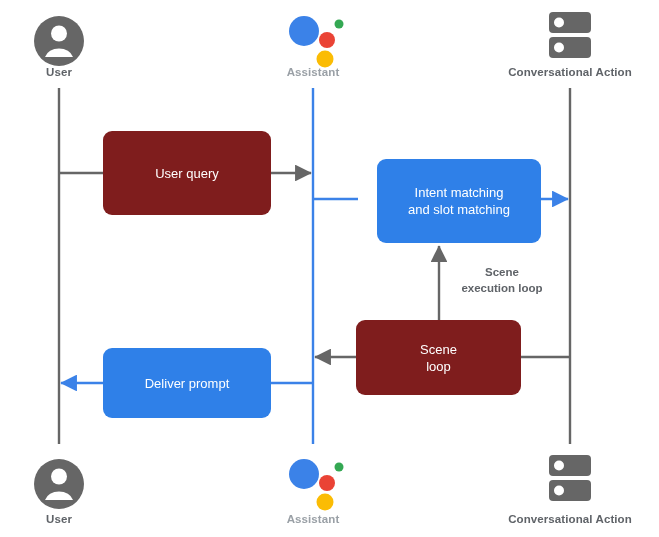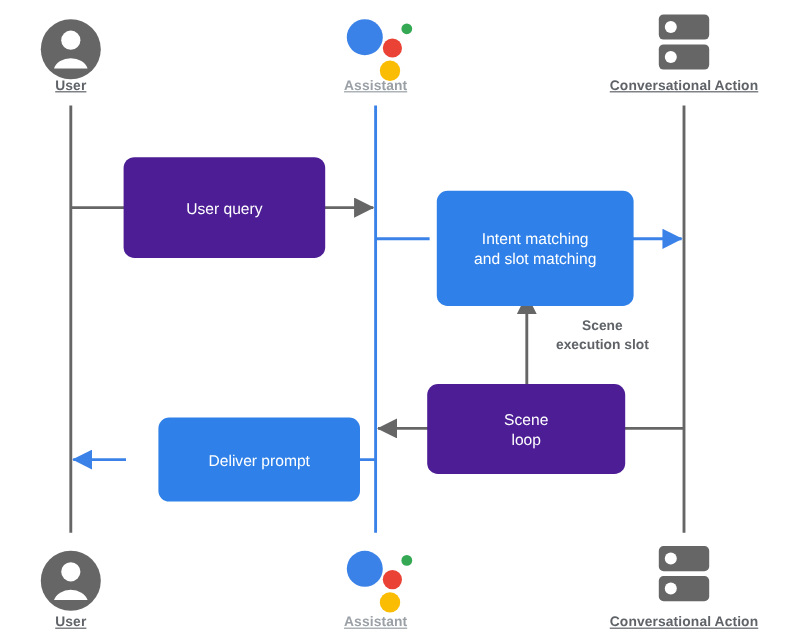--- a/index.html
+++ b/index.html
@@ -25,39 +25,38 @@
     height: 537px;
   }
   .actor-label {
     position: absolute;
     text-align: right;
     font-size: 11.5px;
     font-weight: bold;
     letter-spacing: 0.1px;
     white-space: nowrap;
     transform: translateX(-50%);
-    text-decoration: underline;
   }
   .actor-label.dark { color: #5f6368; }
   .actor-label.muted { color: #9aa0a6; }
 
   .node-box {
     position: absolute;
     border-radius: 9px;
     display: flex;
     align-items: center;
     justify-content: center;
     text-align: center;
     color: #ffffff;
     font-size: 13px;
     line-height: 17px;
     box-sizing: border-box;
     padding: 4px 8px;
   }
-  .node-box.gray { background: #4c1d95; }
+  .node-box.gray { background: #7f1d1d; }
   .node-box.blue { background: #2f80e8; }
 
   .loop-label {
     position: absolute;
     color: #5f6368;
     font-size: 11.5px;
     font-weight: bold;
     line-height: 16px;
     text-align: center;
     white-space: nowrap;
@@ -167,36 +166,36 @@
   <div class="actor-label dark" style="left:570px; top:66px;">Conversational Action</div>
 
   <div class="actor-label dark" style="left:59px; top:513px;">User</div>
   <div class="actor-label muted" style="left:313px; top:513px;">Assistant</div>
   <div class="actor-label dark" style="left:570px; top:513px;">Conversational Action</div>
 
   <div class="node-box gray" style="left:103px; top:131px; width:168px; height:84px;">
     <span>User query</span>
   </div>
 
-  <div class="node-box blue" style="left:364px; top:159px; width:164px; height:96px;">
+  <div class="node-box blue" style="left:377px; top:159px; width:164px; height:84px;">
     <span>
       <span>Intent matching</span><br>
       <span>and slot matching</span>
     </span>
   </div>
 
   <div class="node-box gray" style="left:356px; top:320px; width:165px; height:75px;">
     <span>
       <span>Scene</span><br>
       <span>loop</span>
     </span>
   </div>
 
-  <div class="node-box blue" style="left:103px; top:348px; width:168px; height:70px;margin-left:29px;">
+  <div class="node-box blue" style="left:103px; top:348px; width:168px; height:70px;">
     <span>Deliver prompt</span>
   </div>
 
   <div class="loop-label" style="left:502px; top:264px;">
     <span>Scene</span><br>
-    <span>execution slot</span>
+    <span>execution loop</span>
   </div>
 
 </div>
 
 </body></html>

